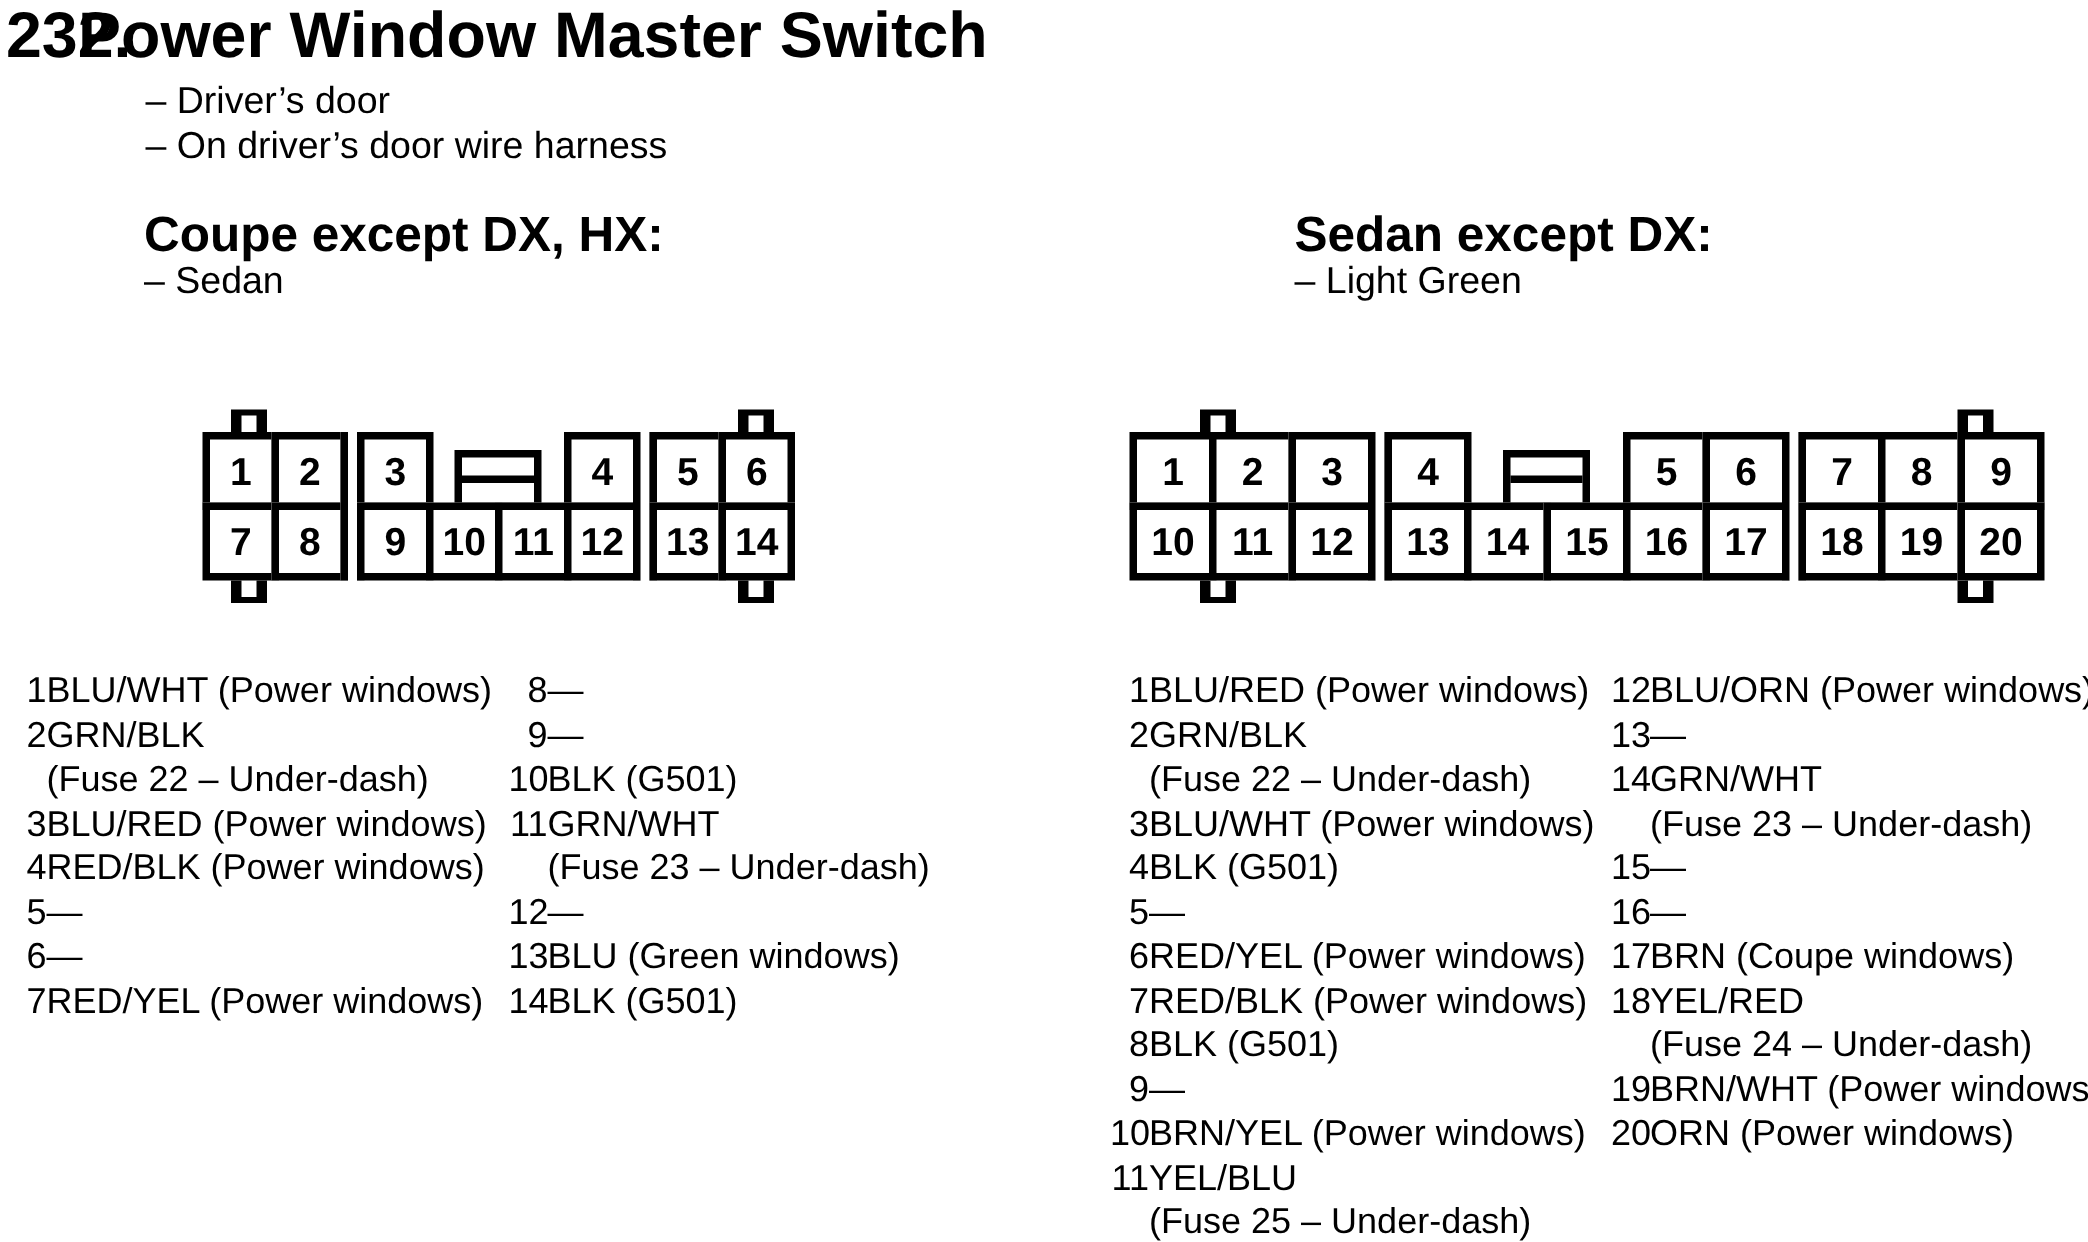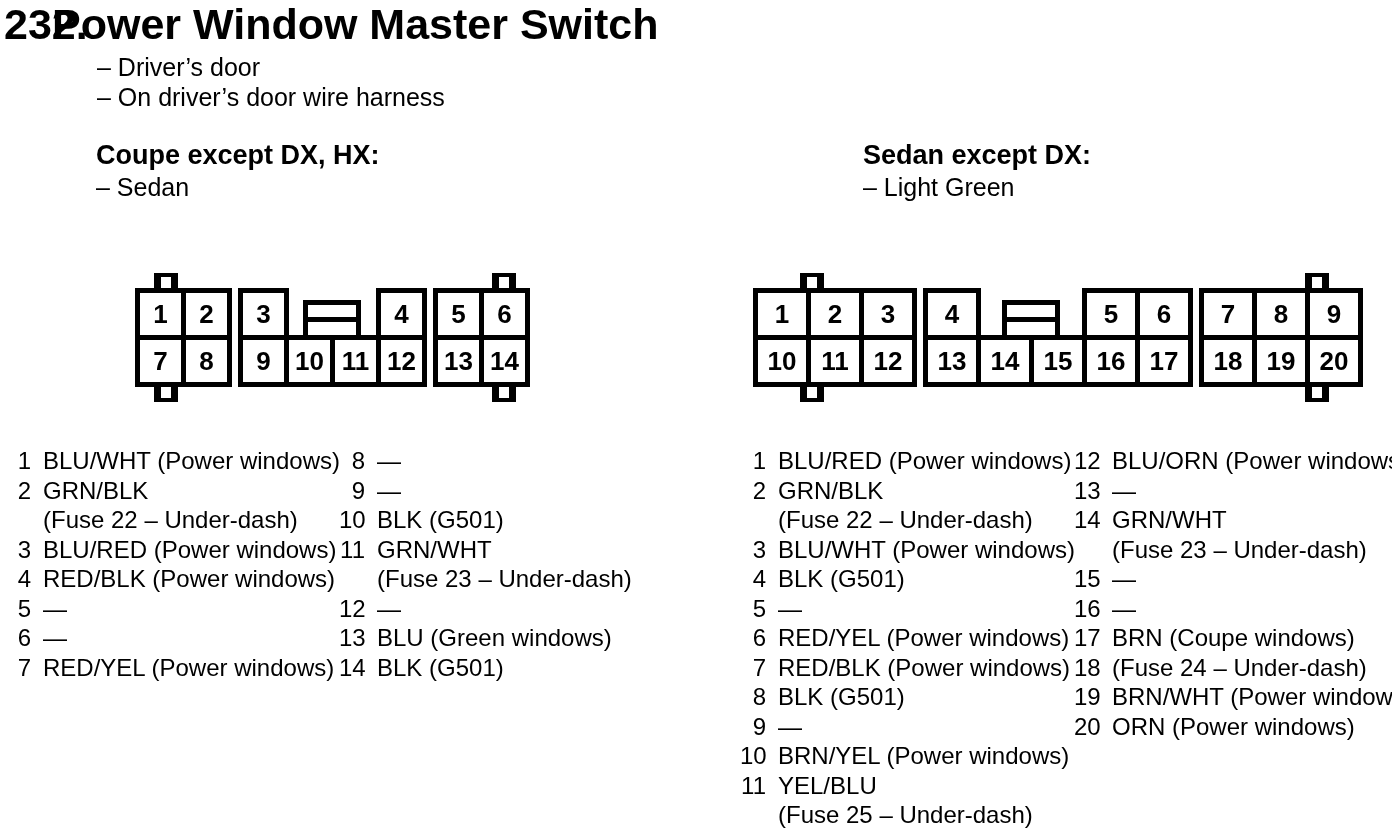--- a/index.html
+++ b/index.html
@@ -5,21 +5,21 @@
   html,body { margin:0; padding:0; background:#fff; }
   body { width:1392px; height:828px; position:relative; overflow:hidden;
          font-family:"Liberation Sans", sans-serif; color:#000; }
 
   
   .title-row { position:absolute; left:4px; top:2px; display:flex;
                font-weight:bold; font-size:43px; line-height:44px; white-space:nowrap; }
   .title-num { width:48px; flex:0 0 48px; }
   .subtitles { position:absolute; left:97px; top:52px; font-size:25px; line-height:30px; white-space:nowrap; }
   .sec-head  { position:absolute; top:139px; white-space:nowrap; }
-  .sec-head .hd  { font-weight:bold; font-size:27px; line-height:33px;text-align:center; }
+  .sec-head .hd  { font-weight:bold; font-size:33px; line-height:33px;text-align:center; }
   .sec-head .sub { font-size:25px; line-height:31px; }
   #coupe-head { left:96px; }
   #sedan-head { left:863px; }
 
   
   .connector { position:absolute; top:288px; height:99px; display:flex;
                align-items:flex-start; }
   #coupe-connector { left:140px; }
   #sedan-connector { left:758px; }
 
@@ -55,21 +55,21 @@
   #sedan-connector .tab-tr { right:34px; } #sedan-connector .tab-br { right:34px; }
 
   
   .pinlist { position:absolute; top:446px; font-size:24px; line-height:29.5px; white-space:nowrap; }
   #coupe-pins-1 { left:5px; }
   #coupe-pins-2 { left:339px; }
   #sedan-pins-1 { left:740px; }
   #sedan-pins-2 { left:1074px; }
   .pin-item { display:flex; }
   .pin-num  { flex:0 0 26px; width:26px; text-align:right; }
-  .pin-text { margin-left:12px; }
+  .pin-text { }
 </style>
 </head>
 <body>
 
 <div class="title-row">
   <span class="title-num">232.</span>
   <span>Power Window Master Switch</span>
 </div>
 
 <div class="subtitles">
@@ -397,20 +397,21 @@
     </div>
     <div class="pin-item">
       <div class="pin-num">17</div>
       <div class="pin-text">
         <div>BRN (Coupe windows)</div>
       </div>
     </div>
     <div class="pin-item">
       <div class="pin-num">18</div>
       <div class="pin-text">
+        <div>YEL/RED</div>
         <div>(Fuse 24 – Under-dash)</div>
       </div>
     </div>
     <div class="pin-item">
       <div class="pin-num">19</div>
       <div class="pin-text">
         <div>BRN/WHT (Power windows)</div>
       </div>
     </div>
     <div class="pin-item">

